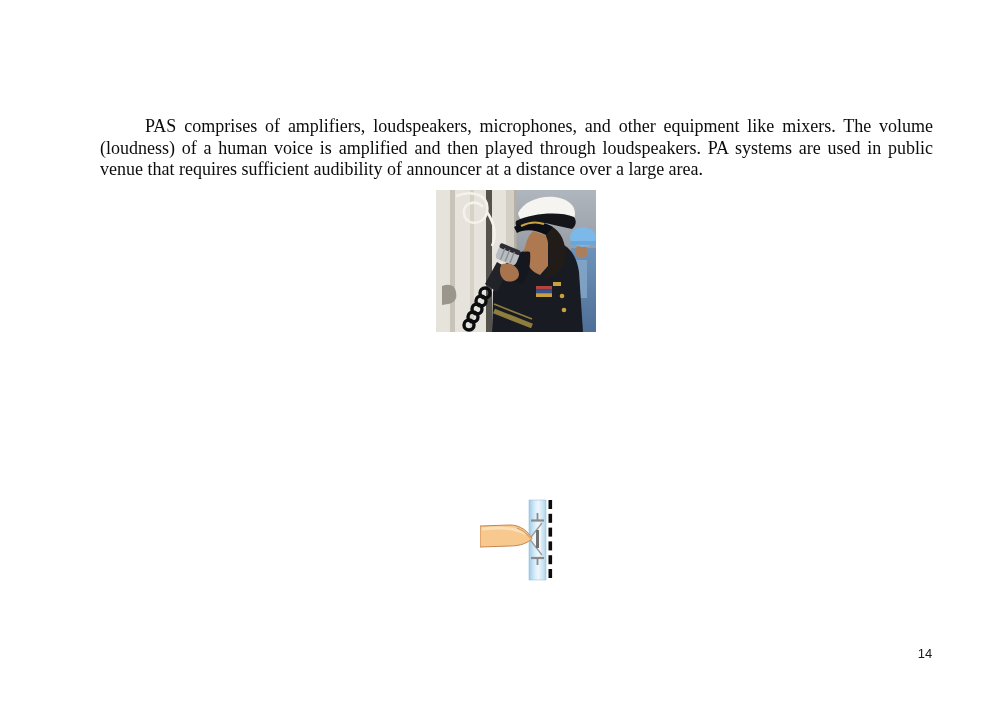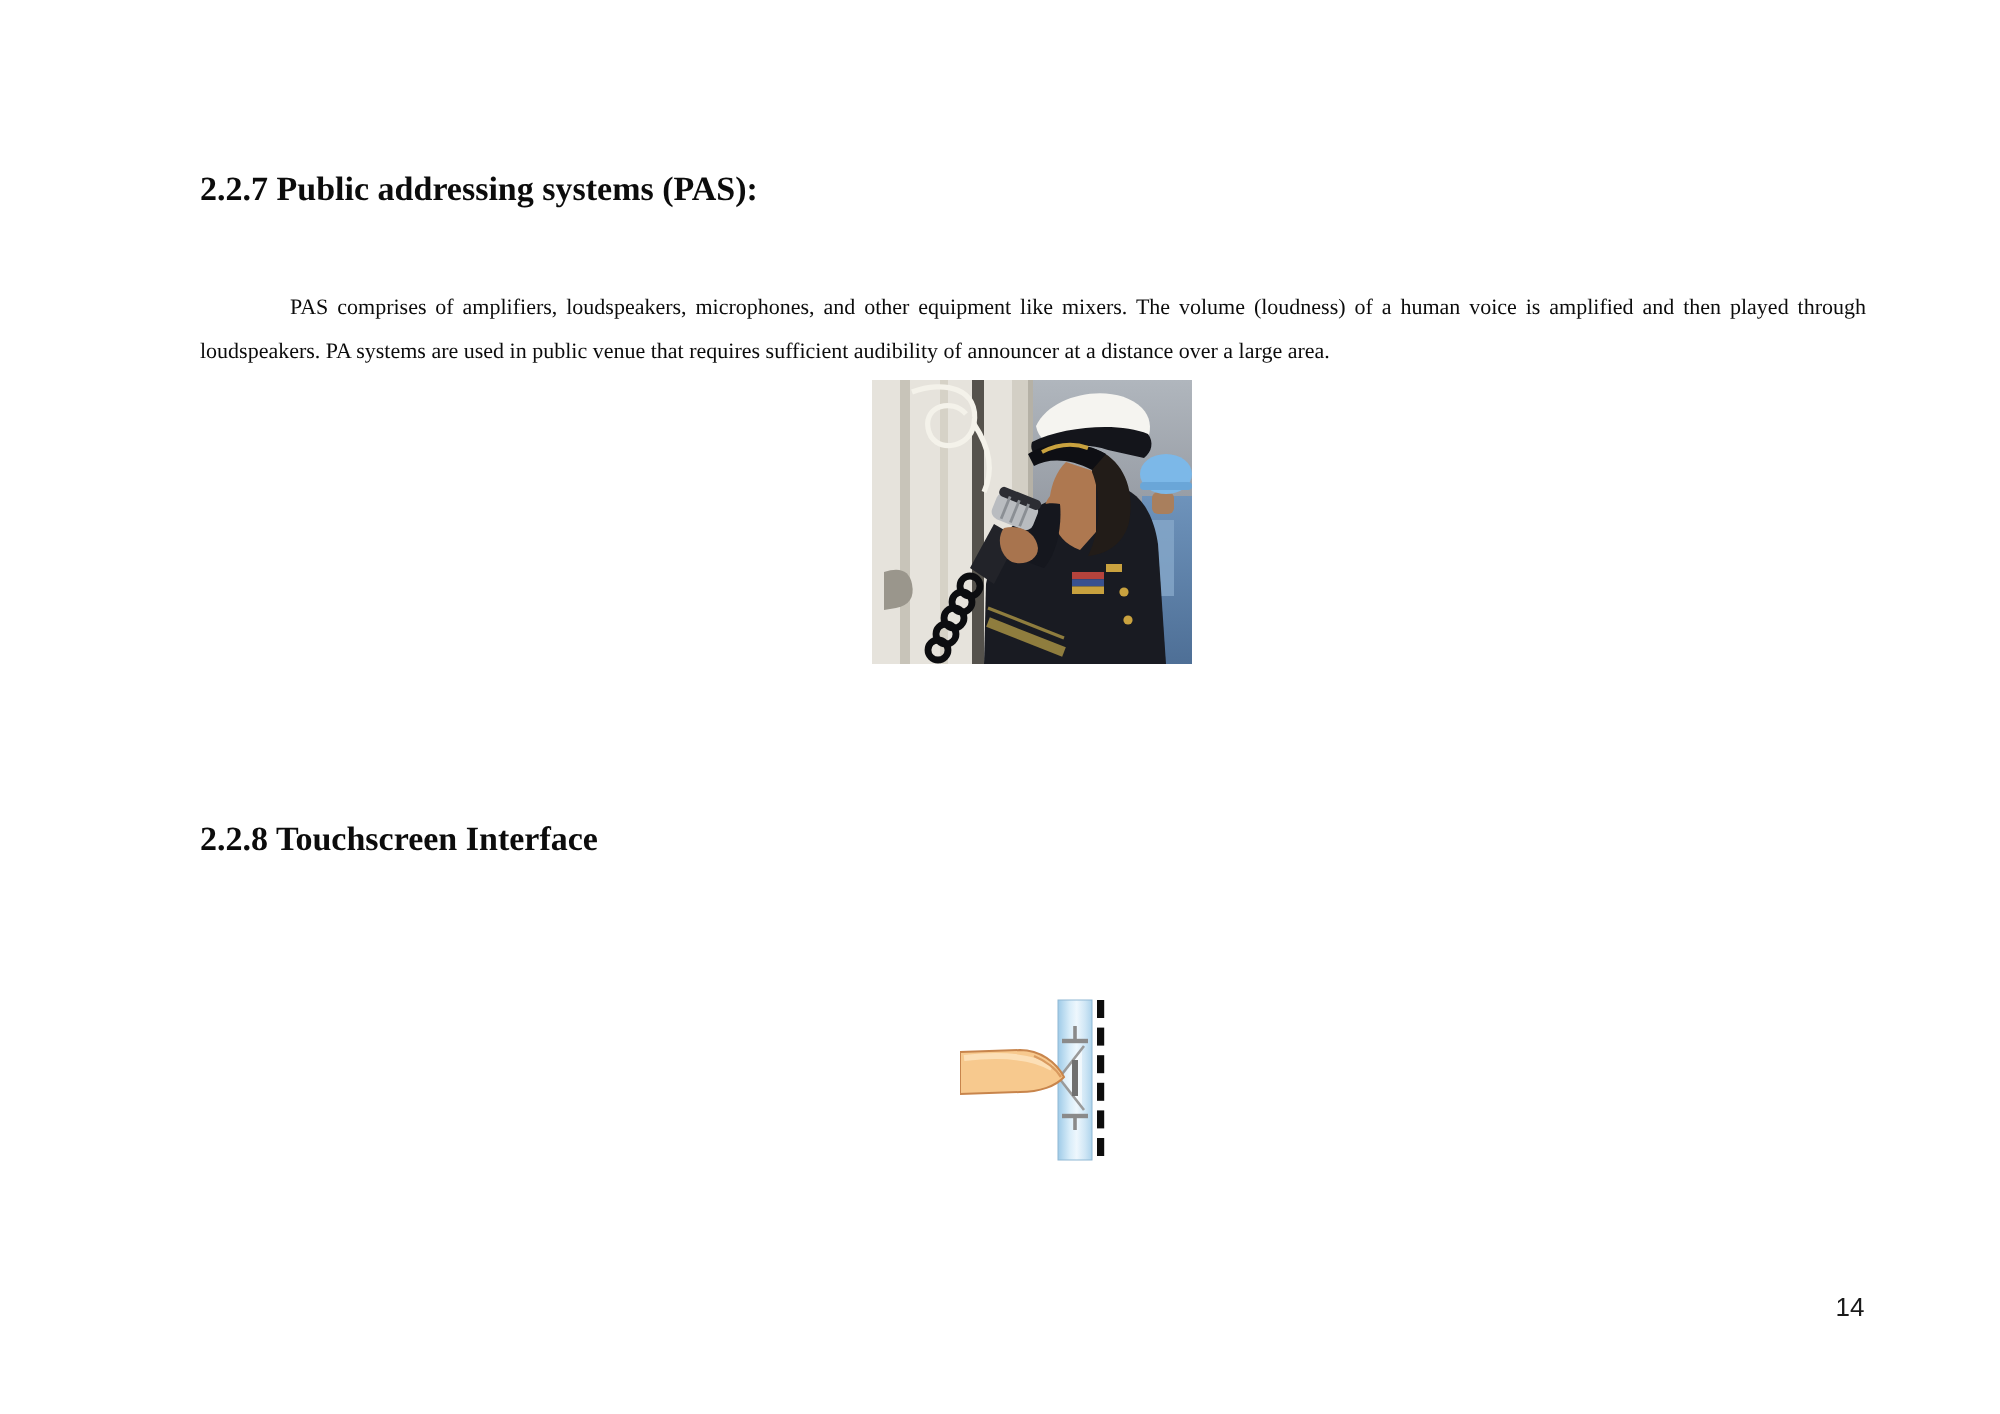--- a/index.html
+++ b/index.html
@@ -16,24 +16,23 @@
   .heading {
     left: 100px;
     width: 840px;
     font-size: 17px;
     font-weight: bold;
     line-height: 20px;
   }
   .para {
     left: 100px;
     width: 833px;
-    font-size: 11px;
+    font-size: 18px;
     line-height: 21.6px;
     text-align: justify;
-    margin-top: 28px;
   }
   .para.indent { text-indent: 45px; }
   .caption {
     left: 100px;
     width: 833px;
     font-size: 16.5px;
     text-align: center;
   }
   .caption .fig-label { font-weight: bold; }
   .figure-photo { left: 436px; top: 190px; width: 160px; height: 142px; }
@@ -47,21 +46,20 @@
     text-align: center;
     color: #1a1a1a;
   }
   svg { display:block; }
 </style>
 </head>
 <body>
 
 <div class="page">
 
-  <div class="abs heading" style="top:85px">2.2.7 Public addressing systems (PAS):</div>
 
   <div class="abs para indent" style="top:116px">PAS comprises of amplifiers, loudspeakers, microphones, and other equipment like mixers. The volume (loudness) of a human voice is amplified and then played through loudspeakers. PA systems are used in public venue that requires sufficient audibility of announcer at a distance over a large area.</div>
 
   <div class="abs figure-photo">
     <svg width="160" height="142" viewBox="0 0 160 142" aria-hidden="true">
       <defs>
         <linearGradient id="bgGrad" x1="0" y1="0" x2="0" y2="1">
           <stop offset="0" stop-color="#b0b6bd"></stop>
           <stop offset="1" stop-color="#767b85"></stop>
         </linearGradient>
@@ -143,21 +141,20 @@
       </g>
 
       <g stroke="#8f7d3e">
         <line x1="58" y1="121" x2="96" y2="136" stroke-width="5"></line>
         <line x1="58" y1="114" x2="96" y2="129" stroke-width="1.6"></line>
       </g>
     </svg>
   </div>
 
 
-  <div class="abs heading" style="top:410px">2.2.8 Touchscreen Interface</div>
 
 
   <div class="abs figure-touch">
     <svg width="76" height="82" viewBox="0 0 76 82" aria-hidden="true">
       <defs>
         <linearGradient id="glass" x1="0" y1="0" x2="1" y2="0">
           <stop offset="0" stop-color="#9fcbe8"></stop>
           <stop offset="0.35" stop-color="#d9edf9"></stop>
           <stop offset="0.55" stop-color="#eef7fd"></stop>
           <stop offset="0.8" stop-color="#cfe6f5"></stop>

